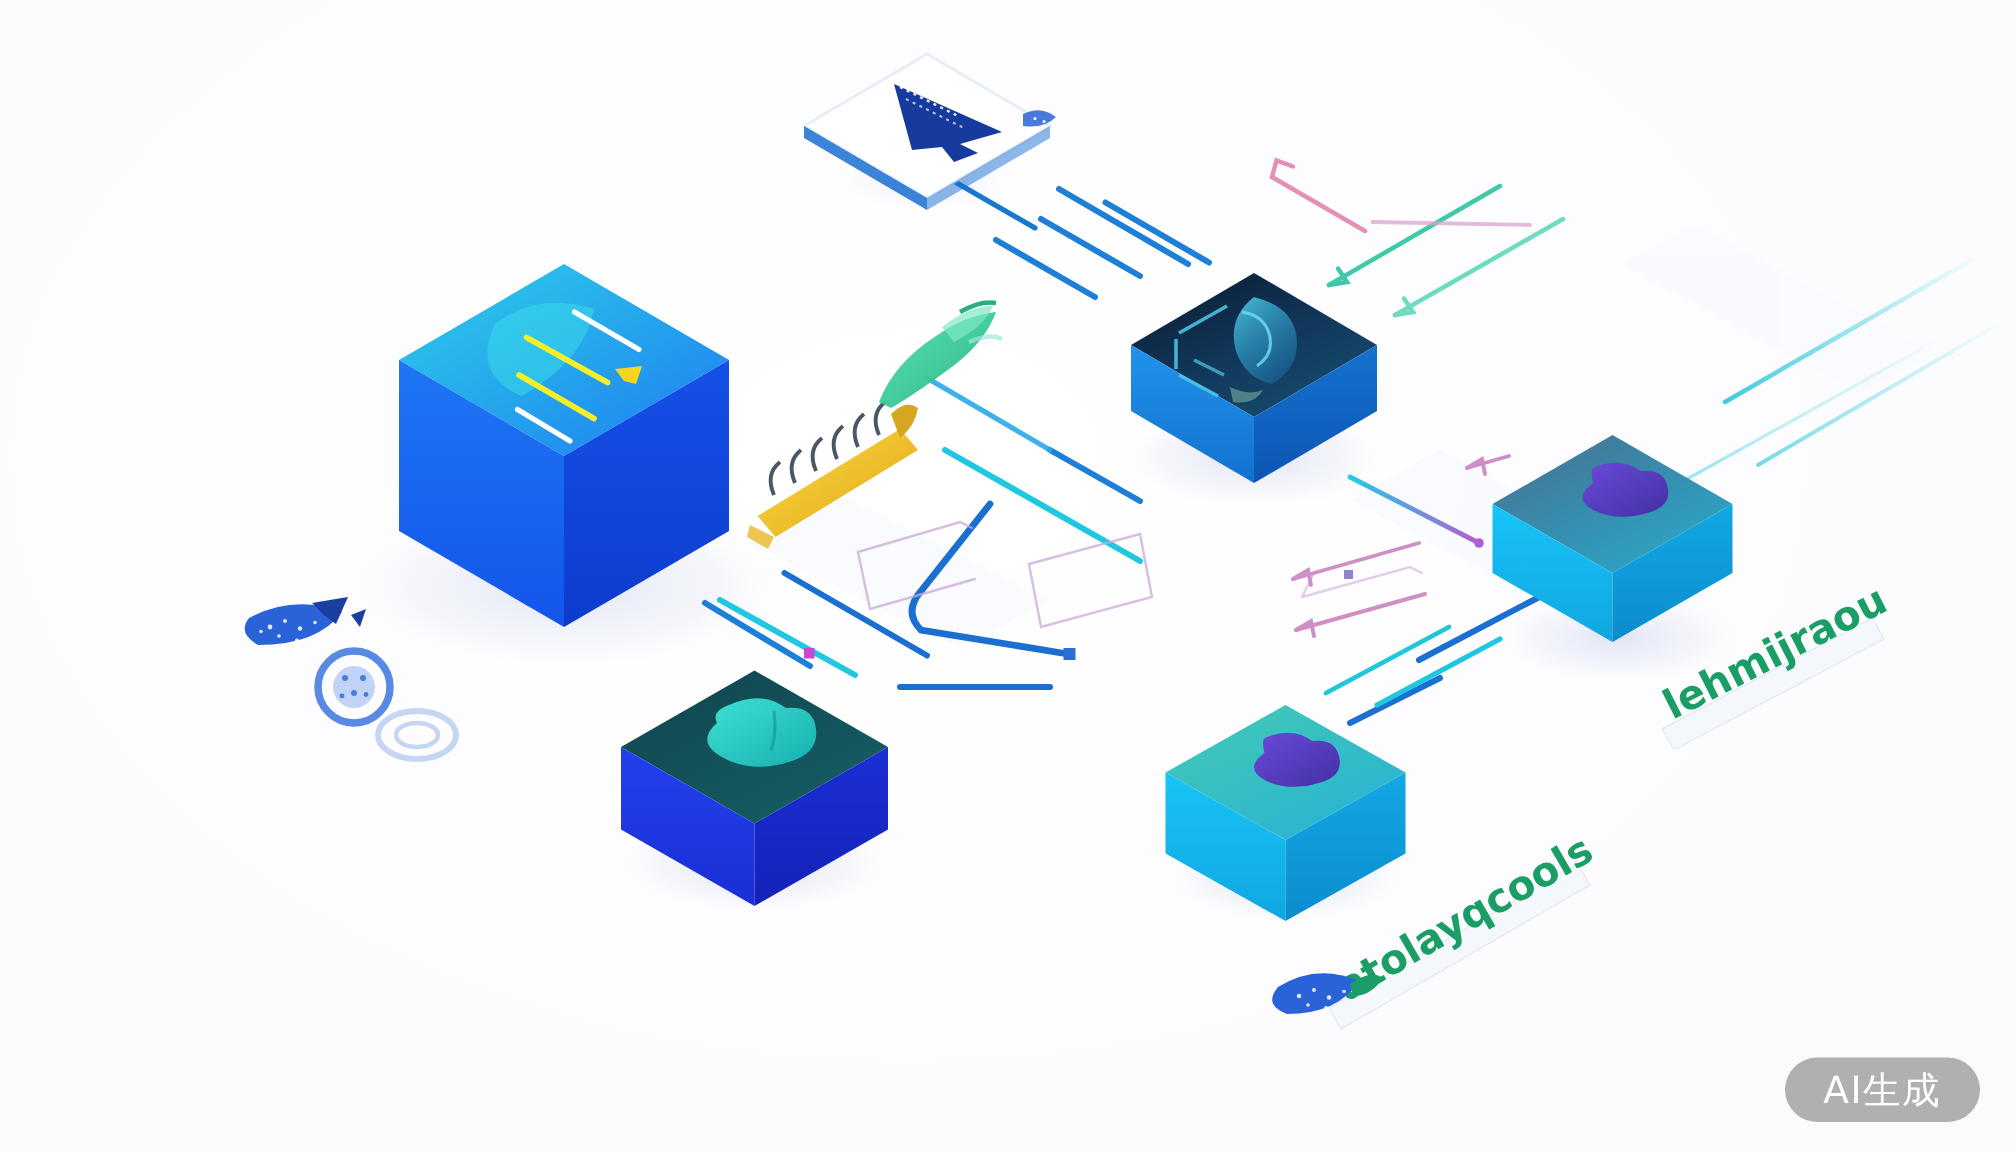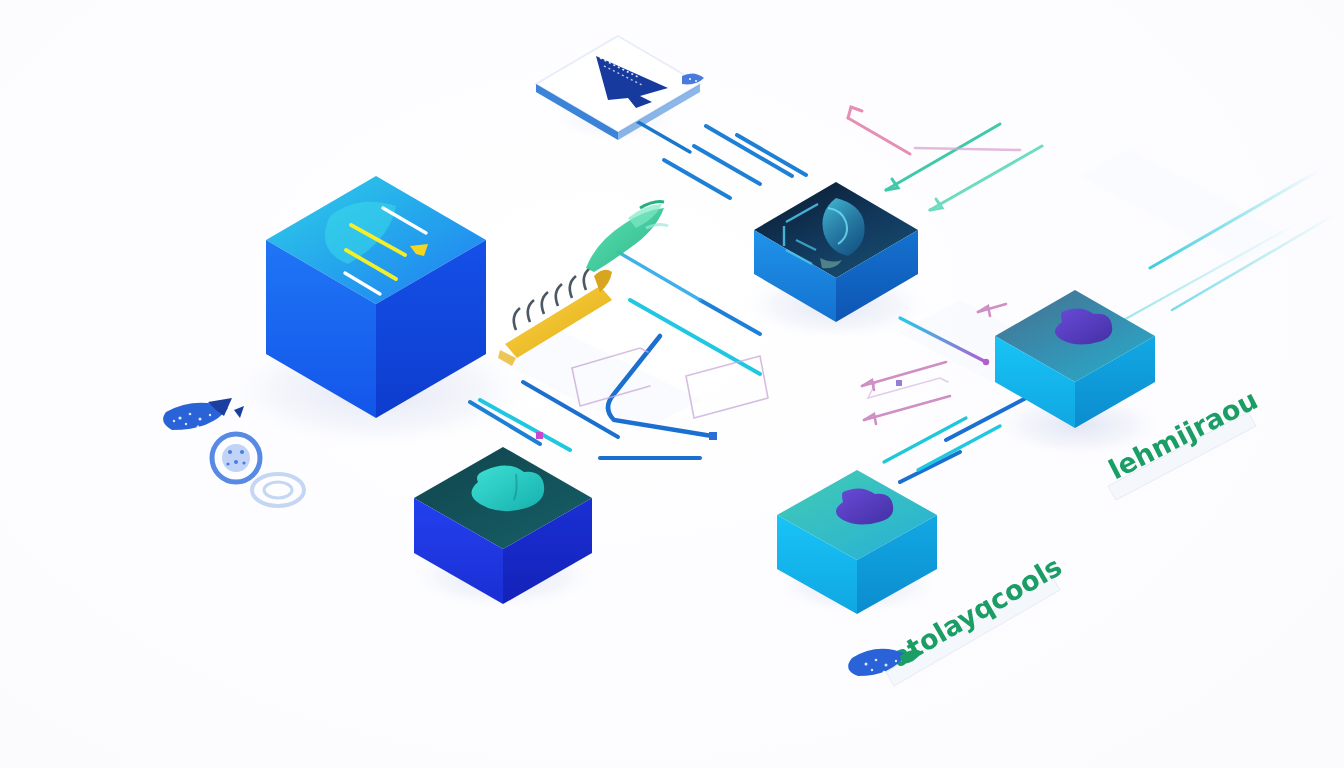--- a/index.html
+++ b/index.html
@@ -422,14 +422,15 @@
             <circle cx="896" cy="661" r="1.2"></circle>
           <circle cx="872" cy="670" r="1.2"></circle>
             <circle cx="884" cy="672" r="1.3"></circle>
         </g>
         <path d="M900 656 q14 -10 22 -4 q-8 12 -20 12 Z" fill="#1a9e66"></path>
       </g>
     </g>
 
   </svg>
 
+  <div class="watermark">AI生成</div>
 
 </div>
 
 </body></html>

